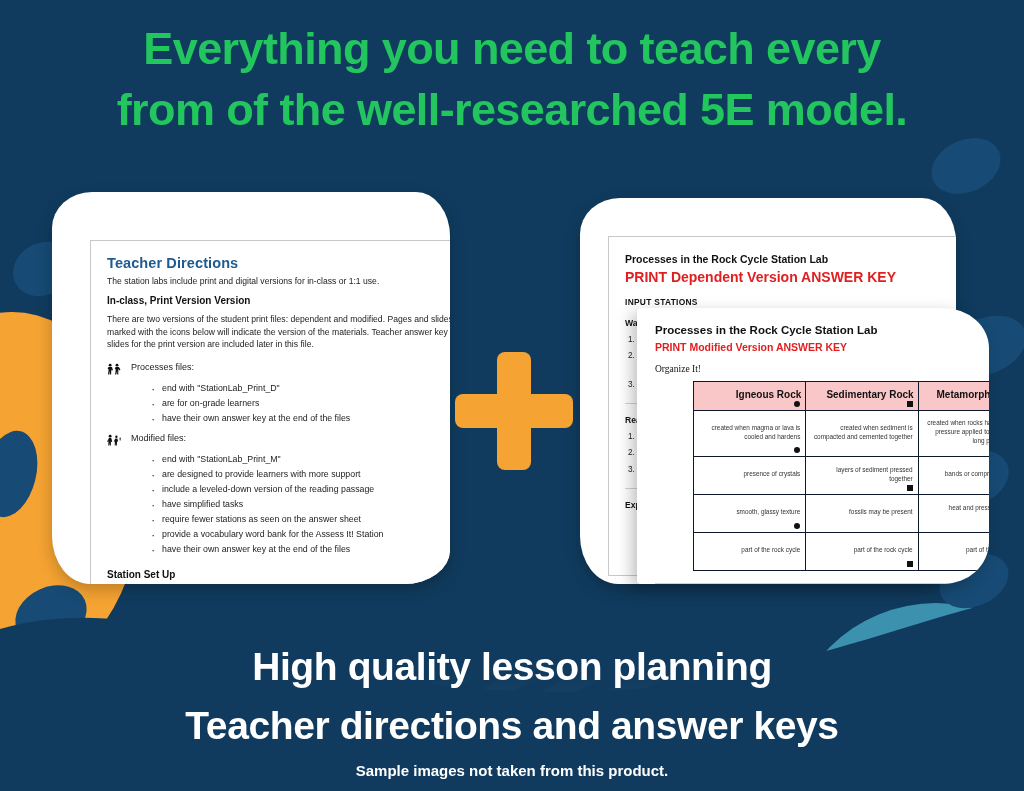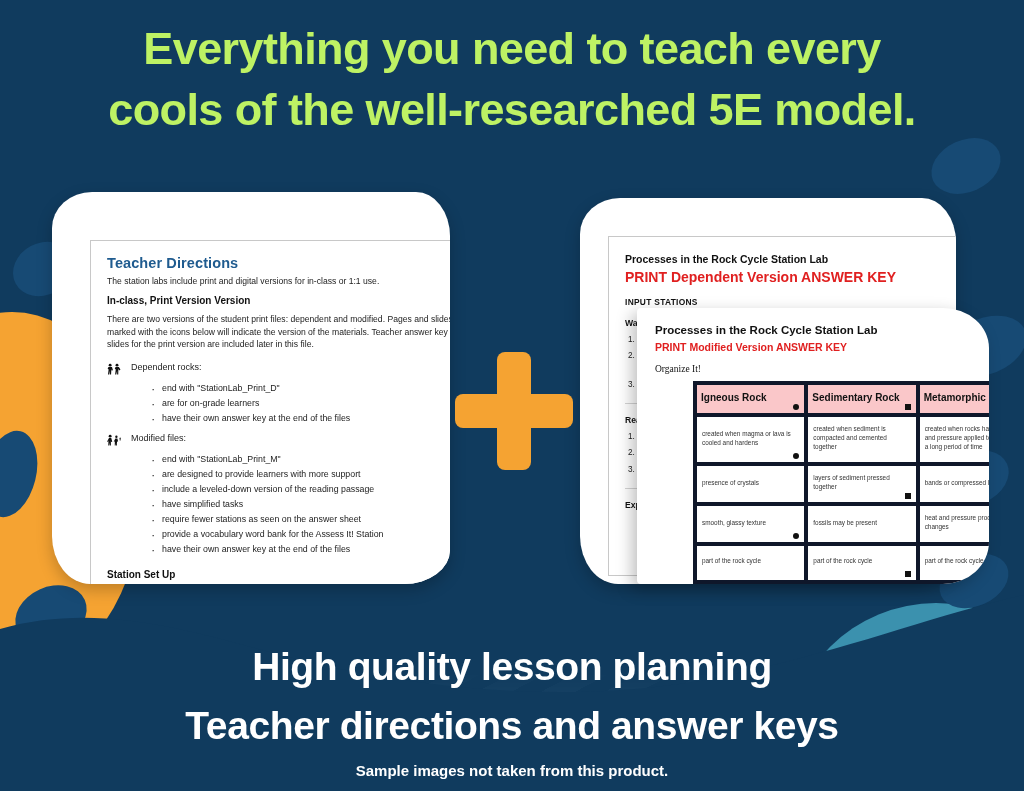--- a/index.html
+++ b/index.html
@@ -54,21 +54,21 @@
       rgba(160,200,225,0.55) 14px, rgba(160,200,225,0.55) 30px);
     -webkit-mask-image: linear-gradient(to top, rgba(0,0,0,1) 20%, rgba(0,0,0,0) 100%);
             mask-image: linear-gradient(to top, rgba(0,0,0,1) 20%, rgba(0,0,0,0) 100%);
   }
 
   
   .headline {
     position: absolute;
     left: 0; right: 0; top: 18px;
     text-align: center;
-    color: #bef264;
+    color: #22c55e;
     font-weight: 700;
     font-size: 45px;
     line-height: 1.36;
     letter-spacing: -0.6px;
     padding: 0 34px;
   }
   .footline {
     position: absolute;
     left: 0; right: 0; top: 637px;
     text-align: center;
@@ -172,22 +172,22 @@
   .mf-red   { font-weight: 700; font-size: 10.5px; color: #e02020; margin-bottom: 11px; }
   .mf-org   { font-weight: 400; font-size: 9.5px; color: #111; font-family: "Liberation Serif", serif; margin-bottom: 7px; }
 
   table.rock {
     border-collapse: collapse;
     width: 338px;
     table-layout: fixed;
     margin-left: 38px;
   }
   table.rock th, table.rock td {
-    border: 4px solid #0f172a;
-    text-align: left;
+    border: 1px solid #0f172a;
+    text-align: right;
     vertical-align: middle;
     position: relative;
   }
   table.rock th {
     background: #fac7c9;
     font-weight: 700;
     font-size: 10px;
     color: #111;
     padding: 7px 4px 9px;
     line-height: 1.22;
@@ -228,40 +228,40 @@
   <div class="drop d4"></div>
   <div class="drop d5"></div>
   <div class="drop d6"></div>
   <div class="drop d7"></div>
   <div class="drop d8"></div>
   <div class="stripes"></div>
 </div>
 
 <div class="headline">
   <div>Everything you need to teach every</div>
-  <div>cools of the well-researched 5E model.</div>
+  <div>from of the well-researched 5E model.</div>
 </div>
 
 <div class="card card-left">
   <div class="page page-left">
 
     <div class="td-title">Teacher Directions</div>
     <div class="td-lead">The station labs include print and digital versions for in-class or 1:1 use.</div>
     <div class="td-sub">In-class, Print Version Version</div>
     <div class="td-para">There are two versions of the student print files: dependent and modified. Pages and slides marked with the icons below will indicate the version of the materials. Teacher answer key slides for the print version are included later in this file.</div>
 
     <div class="filegroup">
       <div class="fg-head">
         <svg class="fg-icon" viewBox="0 0 24 20">
           <circle cx="5" cy="3" r="2.3" fill="#111"></circle>
           <path d="M4 6 L8 6 L9.5 11 L7.5 11.5 L7 9 L6.5 18 L4.6 18 L4.6 12 L3.4 18 L1.6 18 L2.6 10 L1 8.5 L2.4 6 Z" fill="#111"></path>
           <circle cx="16" cy="3" r="2.3" fill="#111"></circle>
           <path d="M15 6 L19 6 L21.5 10 L20 11.5 L18.2 9.2 L18 18 L16.2 18 L16.2 12 L14.8 18 L13 18 L14 9.8 L12.4 8.2 L13.8 6 Z" fill="#111"></path>
         </svg>
-        <span class="fg-label">Dependent rocks:</span>
+        <span class="fg-label">Processes files:</span>
       </div>
       <ul class="fg-list">
         <li>end with "StationLab_Print_D"</li>
         <li>are for on-grade learners</li>
         <li>have their own answer key at the end of the files</li>
       </ul>
     </div>
 
     <div class="filegroup">
       <div class="fg-head">

